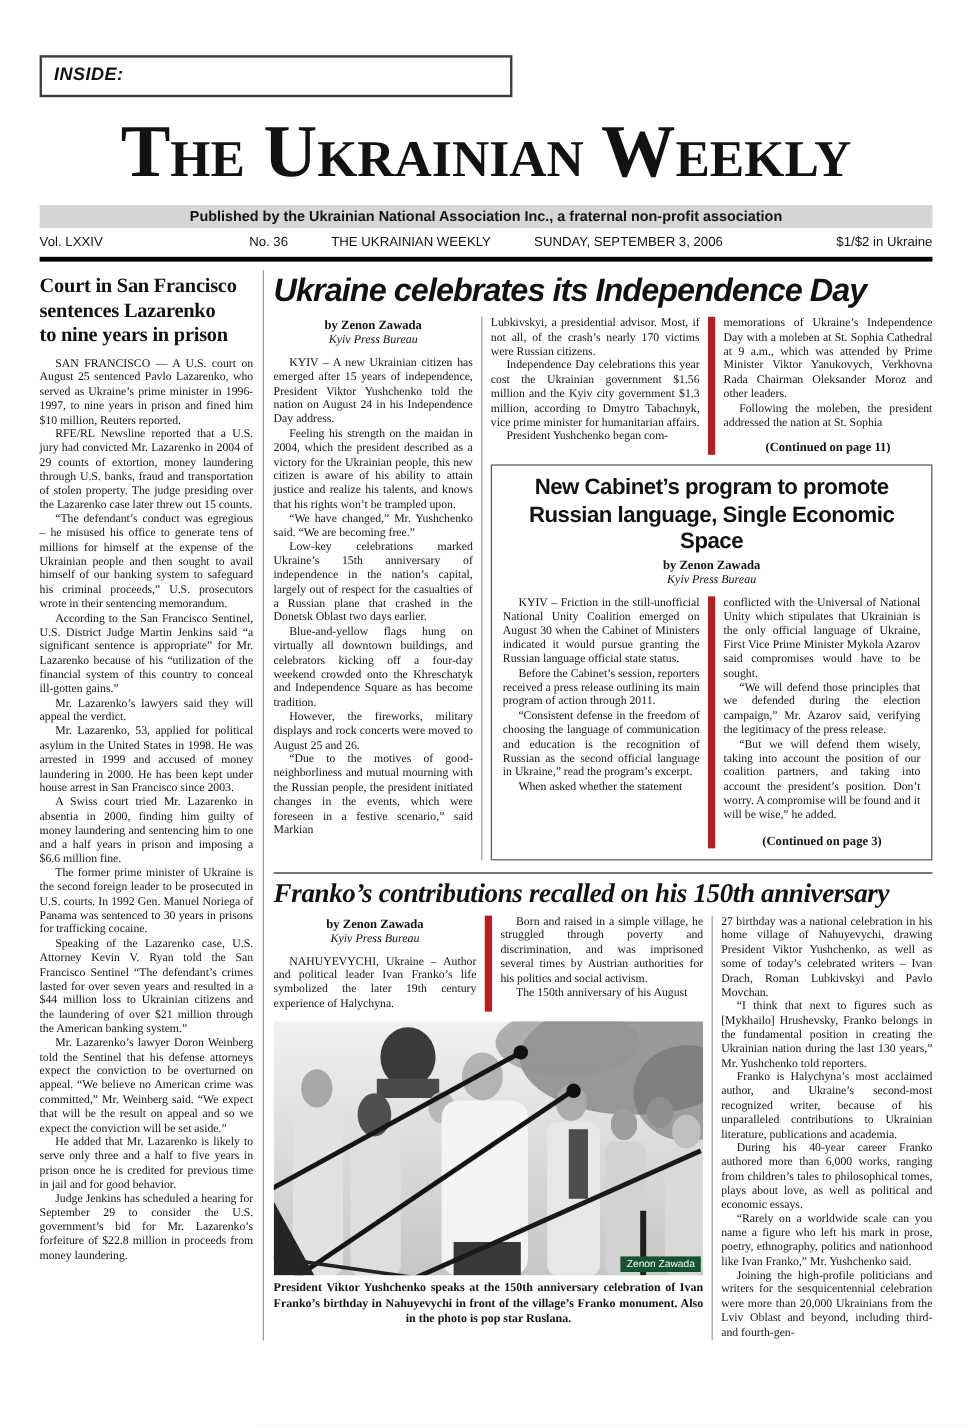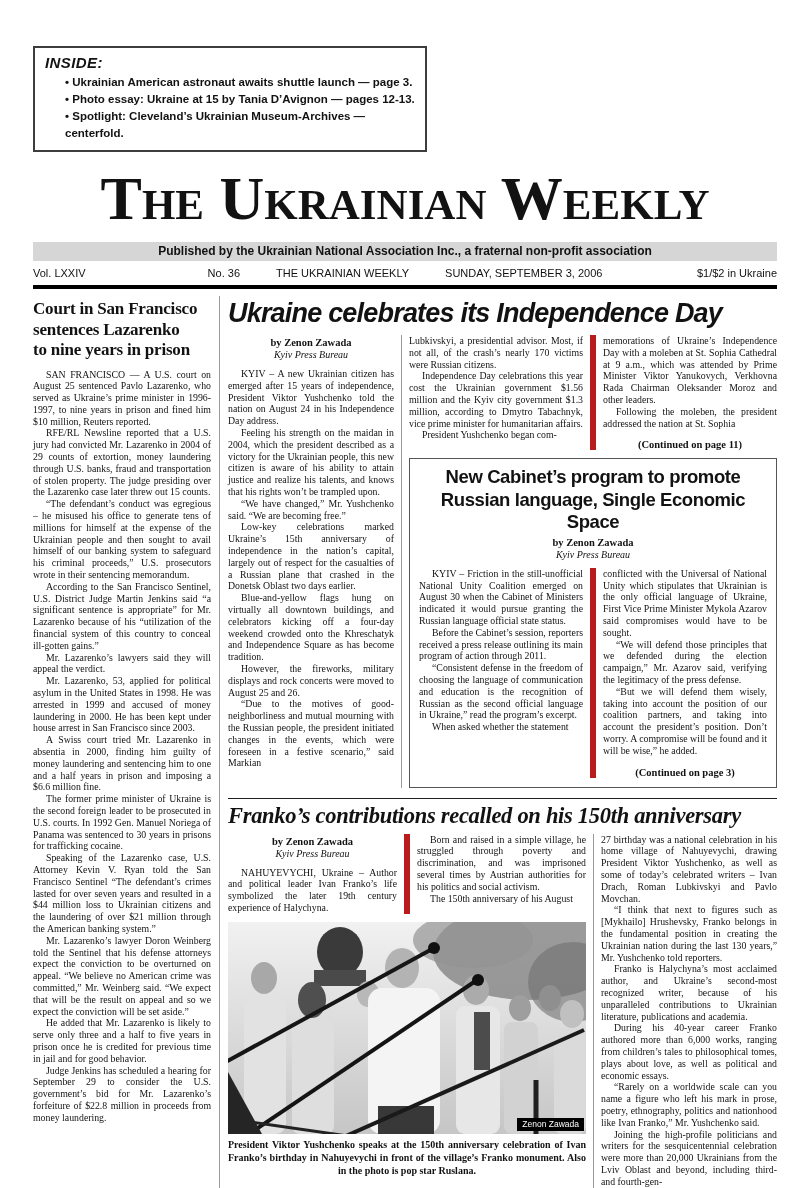--- a/index.html
+++ b/index.html
@@ -68,38 +68,33 @@
   
   .franko-rule { border-top:1.5px solid #1d1d1d; margin-top:10px; }
   .franko-headline { font-weight:bold; font-style:italic; font-size:22.5px;
     line-height:26px; margin:4px 0 5px; letter-spacing:-0.3px; }
   .franko-cols { display:flex; }
   .franko-left { width:358px; flex:none; }
   .franko-col3 { flex:1; min-width:0; margin-left:7px; padding-left:7px; border-left:1px solid #9a9a9a; }
 
   .photo-wrap { position:relative; margin-top:8px; width:358px; height:212px; overflow:hidden; }
   .photo-wrap svg { display:block; width:100%; height:100%; }
-  .photo-credit { position:absolute; right:2px; bottom:3px; background:#000000;
+  .photo-credit { position:absolute; right:2px; bottom:3px; background:#14532d;
     color:#fff; font-family:"Liberation Sans", sans-serif; font-size:8.5px;
     line-height:11px; padding:1px 5px; }
   .caption { font-weight:bold; font-size:10px; line-height:13px;
     text-align:justify; text-align-last:center; margin-top:4px; }
 </style>
 </head>
 <body>
 
 <div class="page">
 
   <div class="inside-box">
     <div class="inside-title">INSIDE:</div>
-    <ul class="inside-list">
-        <li>Ukrainian American astronaut awaits shuttle launch — page 3.</li>
-        <li>Photo essay: Ukraine at 15 by Tania D’Avignon — pages 12-13.</li>
-        <li>Spotlight: Cleveland’s Ukrainian Museum-Archives — centerfold.</li>
-      </ul>
   </div>
 
   <div class="masthead">The Ukrainian Weekly</div>
   <div class="tagline-strip">Published by the Ukrainian National Association Inc., a fraternal non-profit association</div>
 
   <div class="info-bar">
     <span class="info-left">Vol. LXXIV</span>
     <span class="info-mid">
       <span>No. 36</span>
       <span>THE UKRAINIAN WEEKLY</span>
@@ -176,21 +171,21 @@
               <div class="cols2">
                 <div class="body">
                     <p>KYIV – Friction in the still-unofficial National Unity Coalition emerged on August 30 when the Cabinet of Ministers indicated it would pursue granting the Russian language official state status.</p>
                     <p>Before the Cabinet’s session, reporters received a press release outlining its main program of action through 2011.</p>
                     <p>“Consistent defense in the freedom of choosing the language of communication and education is the recognition of Russian as the second official language in Ukraine,” read the program’s excerpt.</p>
                     <p>When asked whether the statement</p>
                   </div>
                 <div>
                   <div class="body no-first-indent">
                       <p>conflicted with the Universal of National Unity which stipulates that Ukrainian is the only official language of Ukraine, First Vice Prime Minister Mykola Azarov said compromises would have to be sought.</p>
-                      <p>“We will defend those principles that we defended during the election campaign,” Mr. Azarov said, verifying the legitimacy of the press defense.</p>
+                      <p>“We will defend those principles that we defended during the election campaign,” Mr. Azarov said, verifying the legitimacy of the press release.</p>
                       <p>“But we will defend them wisely, taking into account the position of our coalition partners, and taking into account the president’s position. Don’t worry. A compromise will be found and it will be wise,” he added.</p>
                     </div>
                   <div class="continued">(Continued on page 3)</div>
                 </div>
               </div>
             </div>
           </div>
         </div>
       </div>
 

